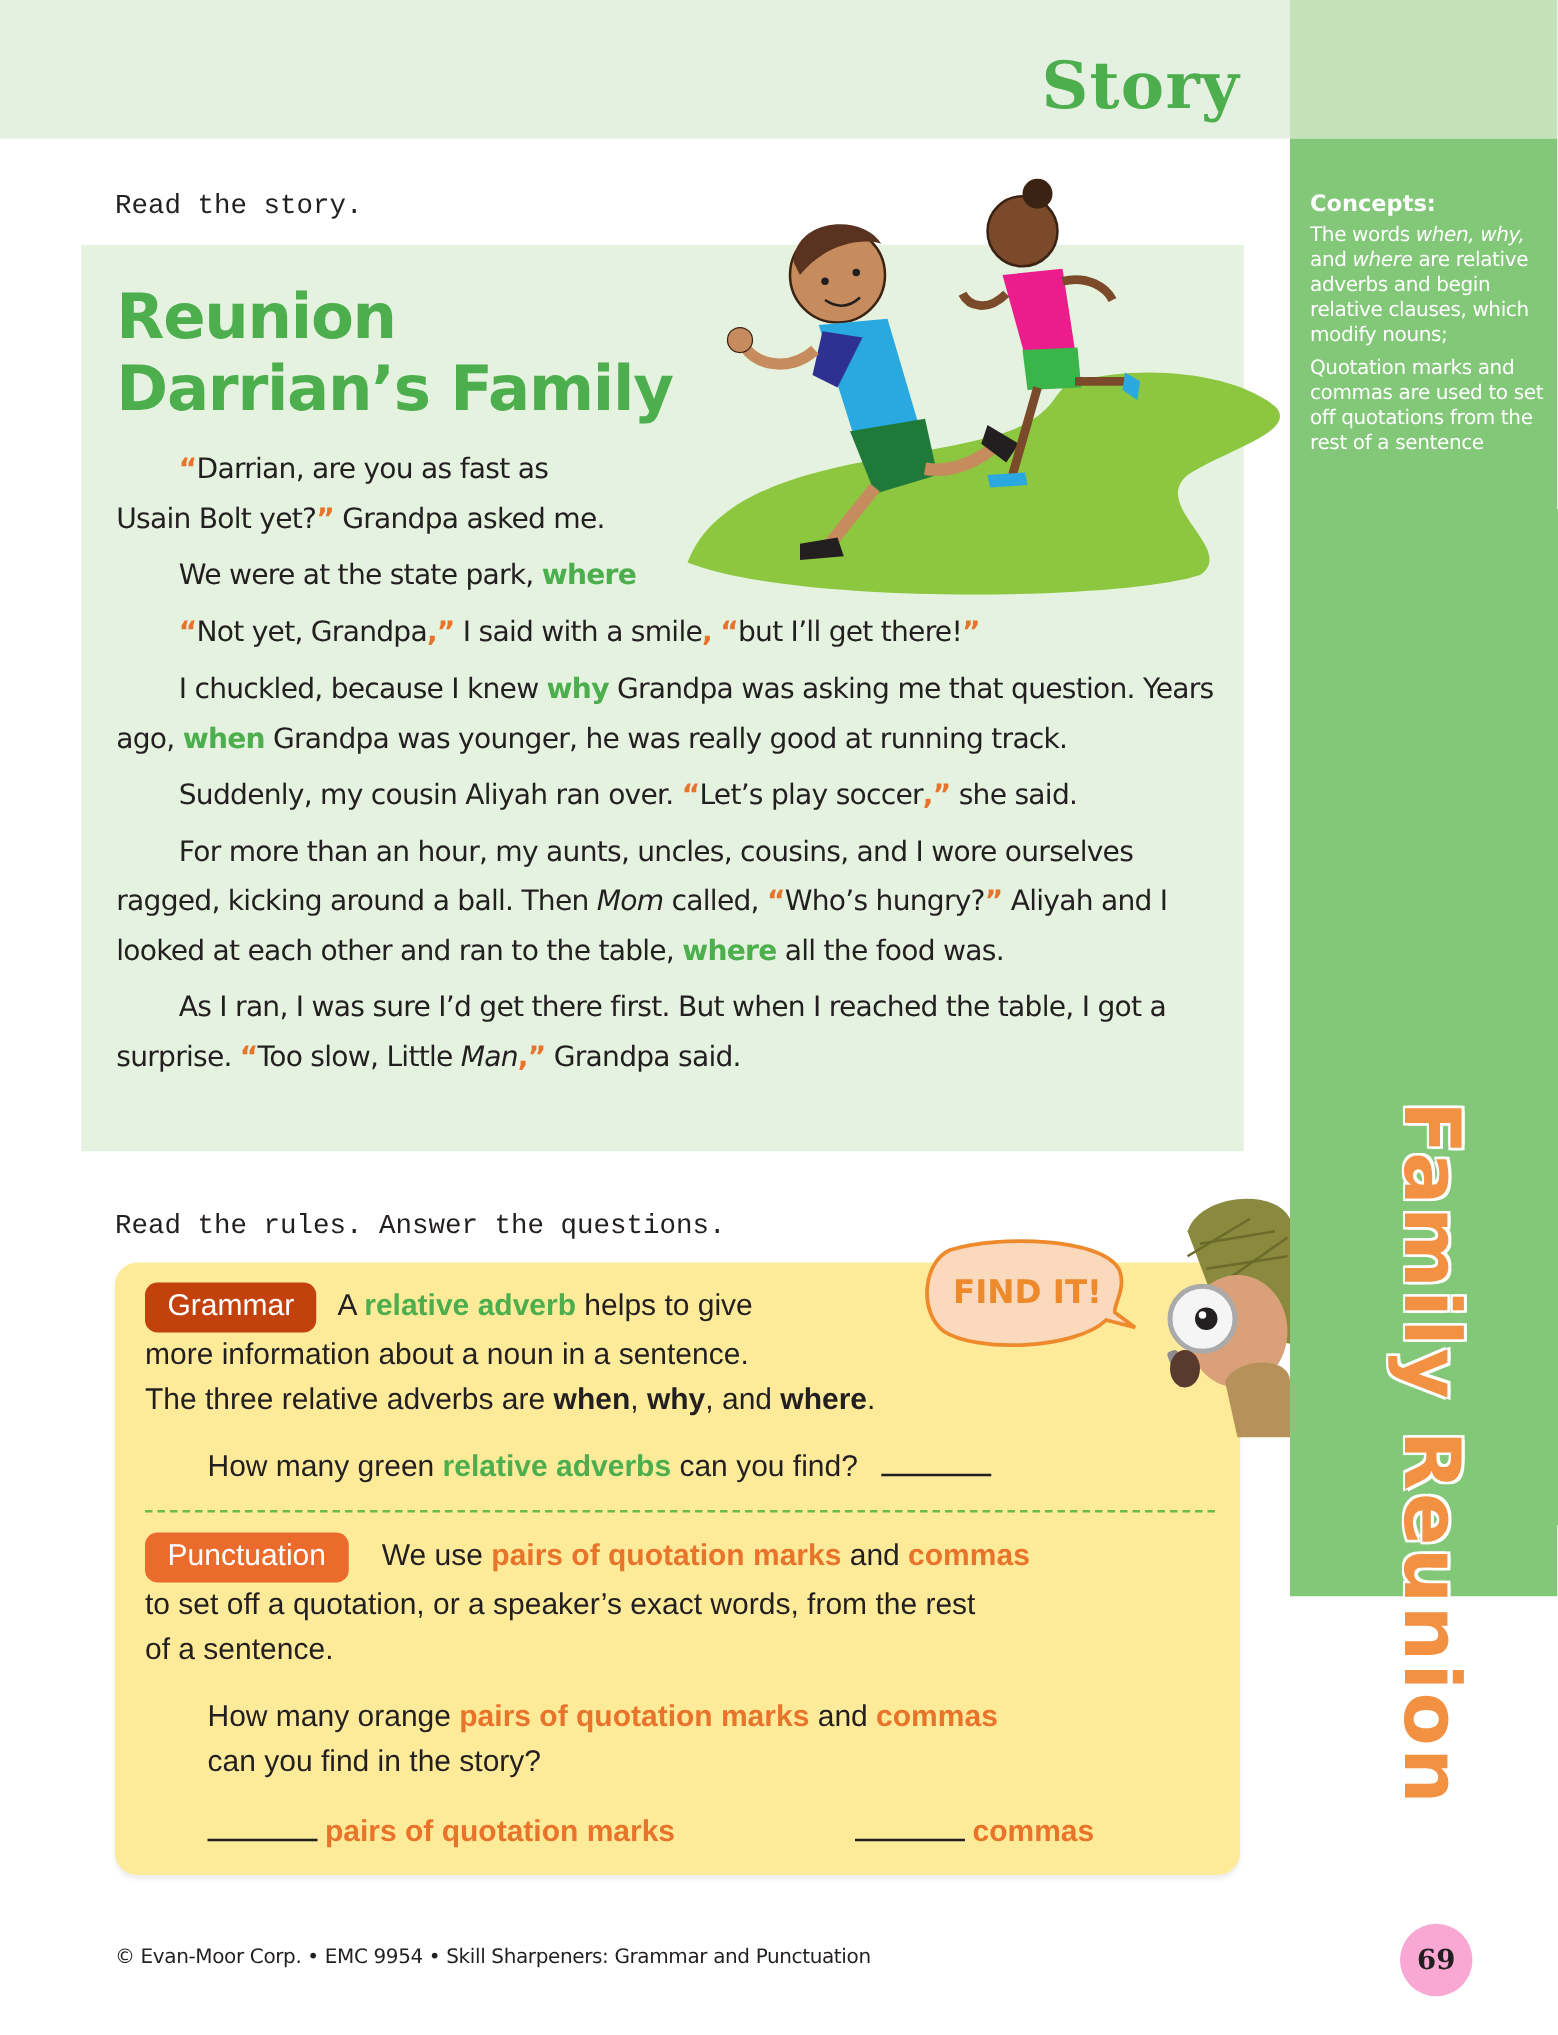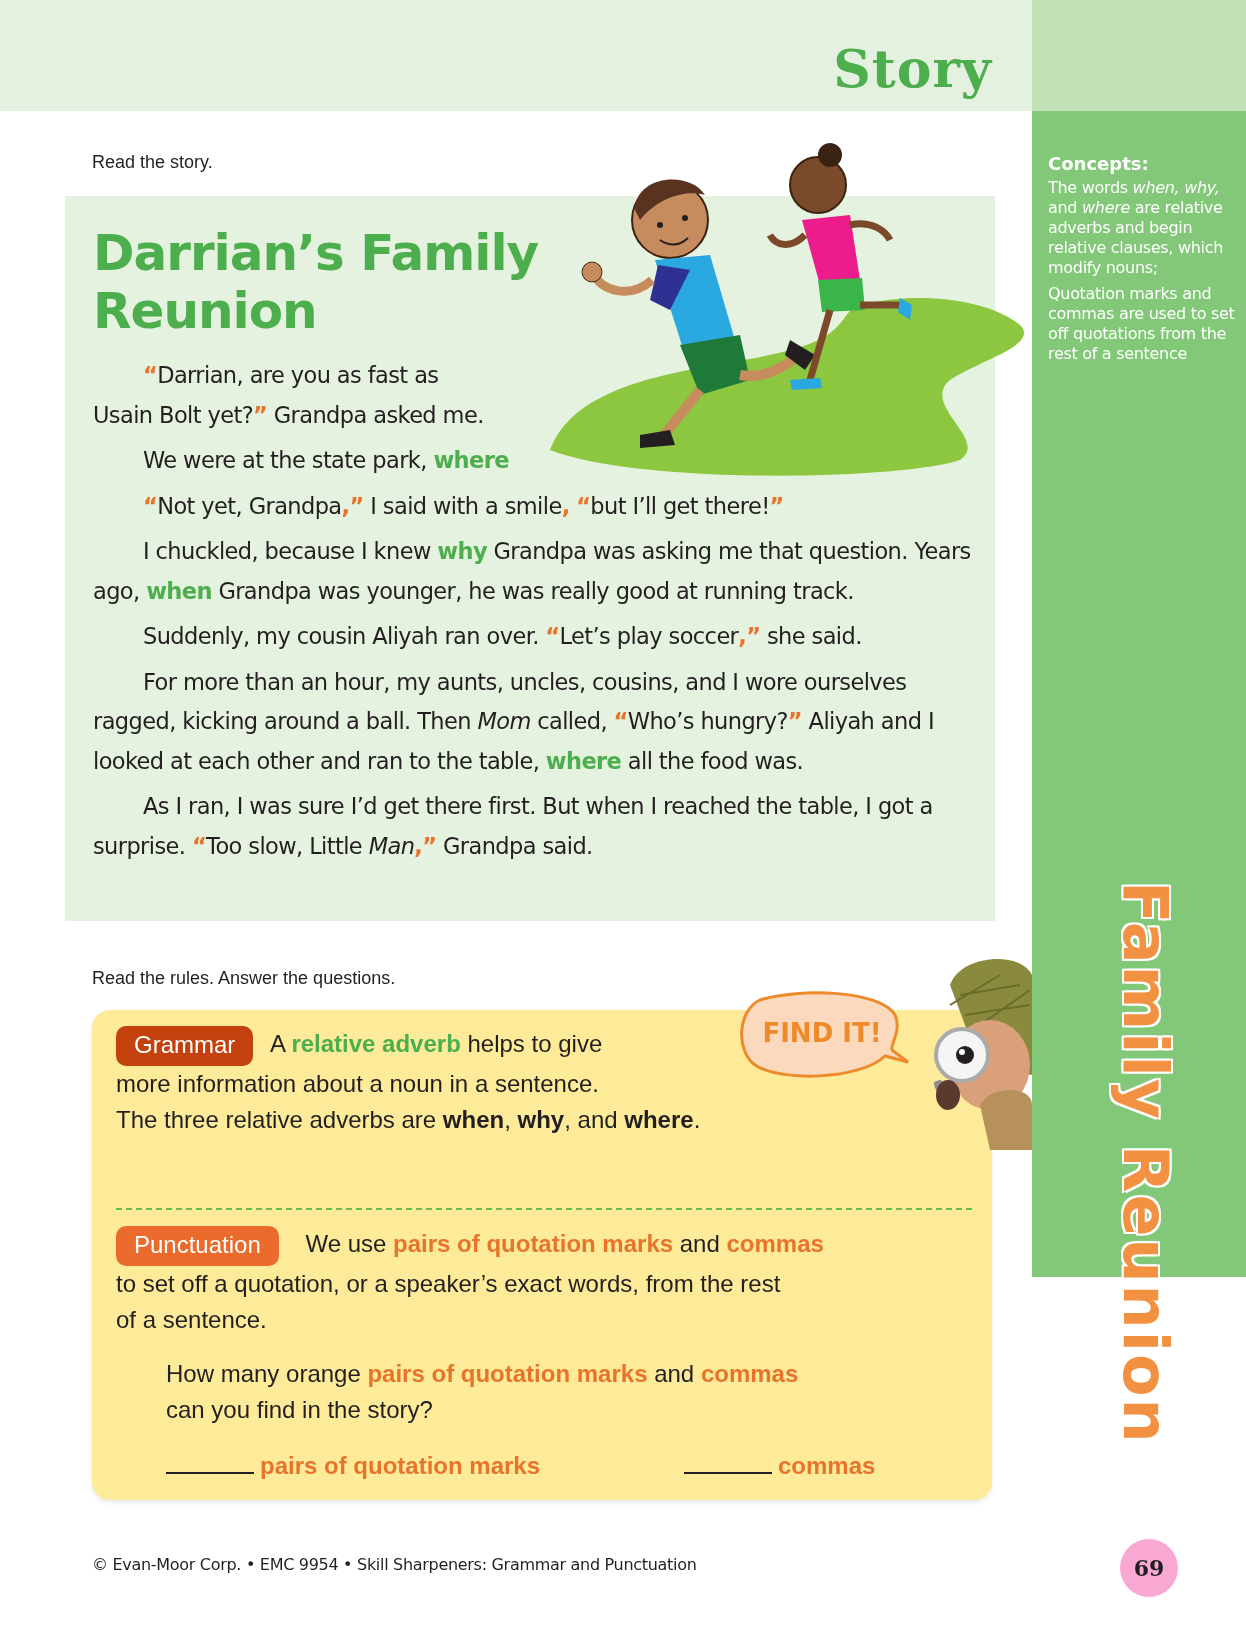--- a/index.html
+++ b/index.html
@@ -20,21 +20,21 @@
 
   .vertical-title { position: absolute; left: 80px; top: 770px; width: 70px; height: 600px; }
   .vertical-title span { position: absolute; left: 0; top: 0; transform-origin: 0 0; transform: translate(70px, 0) rotate(90deg); white-space: nowrap;
     font-family: "DejaVu Sans", sans-serif; font-weight: 900; font-size: 62px; color: #f39142; letter-spacing: 2px;
     -webkit-text-stroke: 2px #ffffff; paint-order: stroke fill; text-shadow: 0 0 3px #fff, 2px 2px 0 #fff, -2px -2px 0 #fff, 2px -2px 0 #fff, -2px 2px 0 #fff; }
 
   .page-number { position: absolute; left: 88px; top: 1428px; width: 58px; height: 58px; border-radius: 50%; background: #f9a8d4;
     display: flex; align-items: center; justify-content: center; font-family: "DejaVu Serif", serif; font-weight: bold; font-size: 22px; color: #231f20; }
 
   
-  .instruction { position: absolute; font-family: Liberation Sans, sans-serif; font-size: 18px; color: #231f20; }
+  .instruction { position: absolute; font-family: Liberation Mono, monospace; font-size: 22px; color: #231f20; }
 
   
   .story-panel { position: absolute; left: 65px; top: 196px; width: 930px; height: 725px; background: #e4f2df; }
   .story-title { position: absolute; left: 28px; top: 28px; font-family: "DejaVu Sans", sans-serif; font-weight: 900; font-size: 50px; line-height: 58px; color: #4cae4c; letter-spacing: -1px; }
   .story-text { position: absolute; left: 28px; top: 160px; width: 880px; font-family: "DejaVu Sans", sans-serif; font-size: 22.5px; color: #231f20; letter-spacing: -0.6px; }
   .story-text p { line-height: 39.5px; margin-bottom: 6px; }
   .story-text p.indent { text-indent: 50px; }
   .q { color: #e8742c; font-weight: bold; }
   .g { color: #4cae4c; font-weight: bold; }
   .it { font-style: italic; }
@@ -74,22 +74,22 @@
   <div class="vertical-title">
     <span>Family Reunion</span>
   </div>
   <div class="page-number">69</div>
 </div>
 
 <div class="instruction" style="left:92px; top:152px;">Read the story.</div>
 
 <div class="story-panel">
   <div class="story-title">
+    <div>Reunion</div>
     <div>Darrian’s Family</div>
-    <div>Reunion</div>
   </div>
   <div class="story-text" id="story-text">
       <p class="indent" style="width: 470px;"><span class="q">“</span><span>Darrian, are you as fast as</span><br><span>Usain Bolt yet?</span><span class="q">”</span><span> Grandpa asked me.</span></p>
       <p class="indent" style="width: 470px;"><span>We were at the state park, </span><span class="g">where</span><br></p>
       <p class="indent"><span class="q">“</span><span>Not yet, Grandpa</span><span class="q">,”</span><span> I said with a smile</span><span class="q">,</span><span> </span><span class="q">“</span><span>but I’ll get there!</span><span class="q">”</span></p>
       <p class="indent"><span>I chuckled, because I knew </span><span class="g">why</span><span> Grandpa was asking me that question. Years ago, </span><span class="g">when</span><span> Grandpa was younger, he was really good at running track.</span></p>
       <p class="indent"><span>Suddenly, my cousin Aliyah ran over. </span><span class="q">“</span><span>Let’s play soccer</span><span class="q">,”</span><span> she said.</span></p>
       <p class="indent"><span>For more than an hour, my aunts, uncles, cousins, and I wore ourselves ragged, kicking around a ball. Then </span><span class="it">Mom</span><span> called, </span><span class="q">“</span><span>Who’s hungry?</span><span class="q">”</span><span> Aliyah and I looked at each other and ran to the table, </span><span class="g">where</span><span> all the food was.</span></p>
       <p class="indent"><span>As I ran, I was sure I’d get there first. But when I reached the table, I got a surprise. </span><span class="q">“</span><span>Too slow, Little </span><span class="it">Man</span><span class="q">,”</span><span> Grandpa said.</span></p>
     </div>
@@ -132,20 +132,24 @@
 <div class="rules-box">
 
   <div class="rule-text" style="left:24px; top:16px; width:700px;">
     <span class="badge badge-green">Grammar</span>
     <span style="margin-left:10px;">A </span><span class="rg">relative adverb</span><span> helps to give</span>
   </div>
   <div class="rule-text" style="left:24px; top:56px;">more information about a noun in a sentence.</div>
   <div class="rule-text" style="left:24px; top:92px;">
     <span>The three relative adverbs are </span><b>when</b><span>, </span><b>why</b><span>, and </span><b>where</b><span>.</span>
   </div>
+  <div class="rule-text" style="left:74px; top:146px;">
+    <span>How many green </span><span class="rg">relative adverbs</span><span> can you find?</span>
+    <span class="blank" style="margin-left:12px;"></span>
+  </div>
 
   <div class="dash-divider"></div>
 
   <div class="rule-text" style="left:24px; top:216px; width:860px;">
     <span class="badge badge-orange">Punctuation</span>
     <span style="margin-left:20px;">We use </span><span class="ro">pairs of quotation marks</span><span> and </span><span class="ro">commas</span>
   </div>
   <div class="rule-text" style="left:24px; top:256px;">to set off a quotation, or a speaker’s exact words, from the rest</div>
   <div class="rule-text" style="left:24px; top:292px;">of a sentence.</div>
   <div class="rule-text" style="left:74px; top:346px;">

